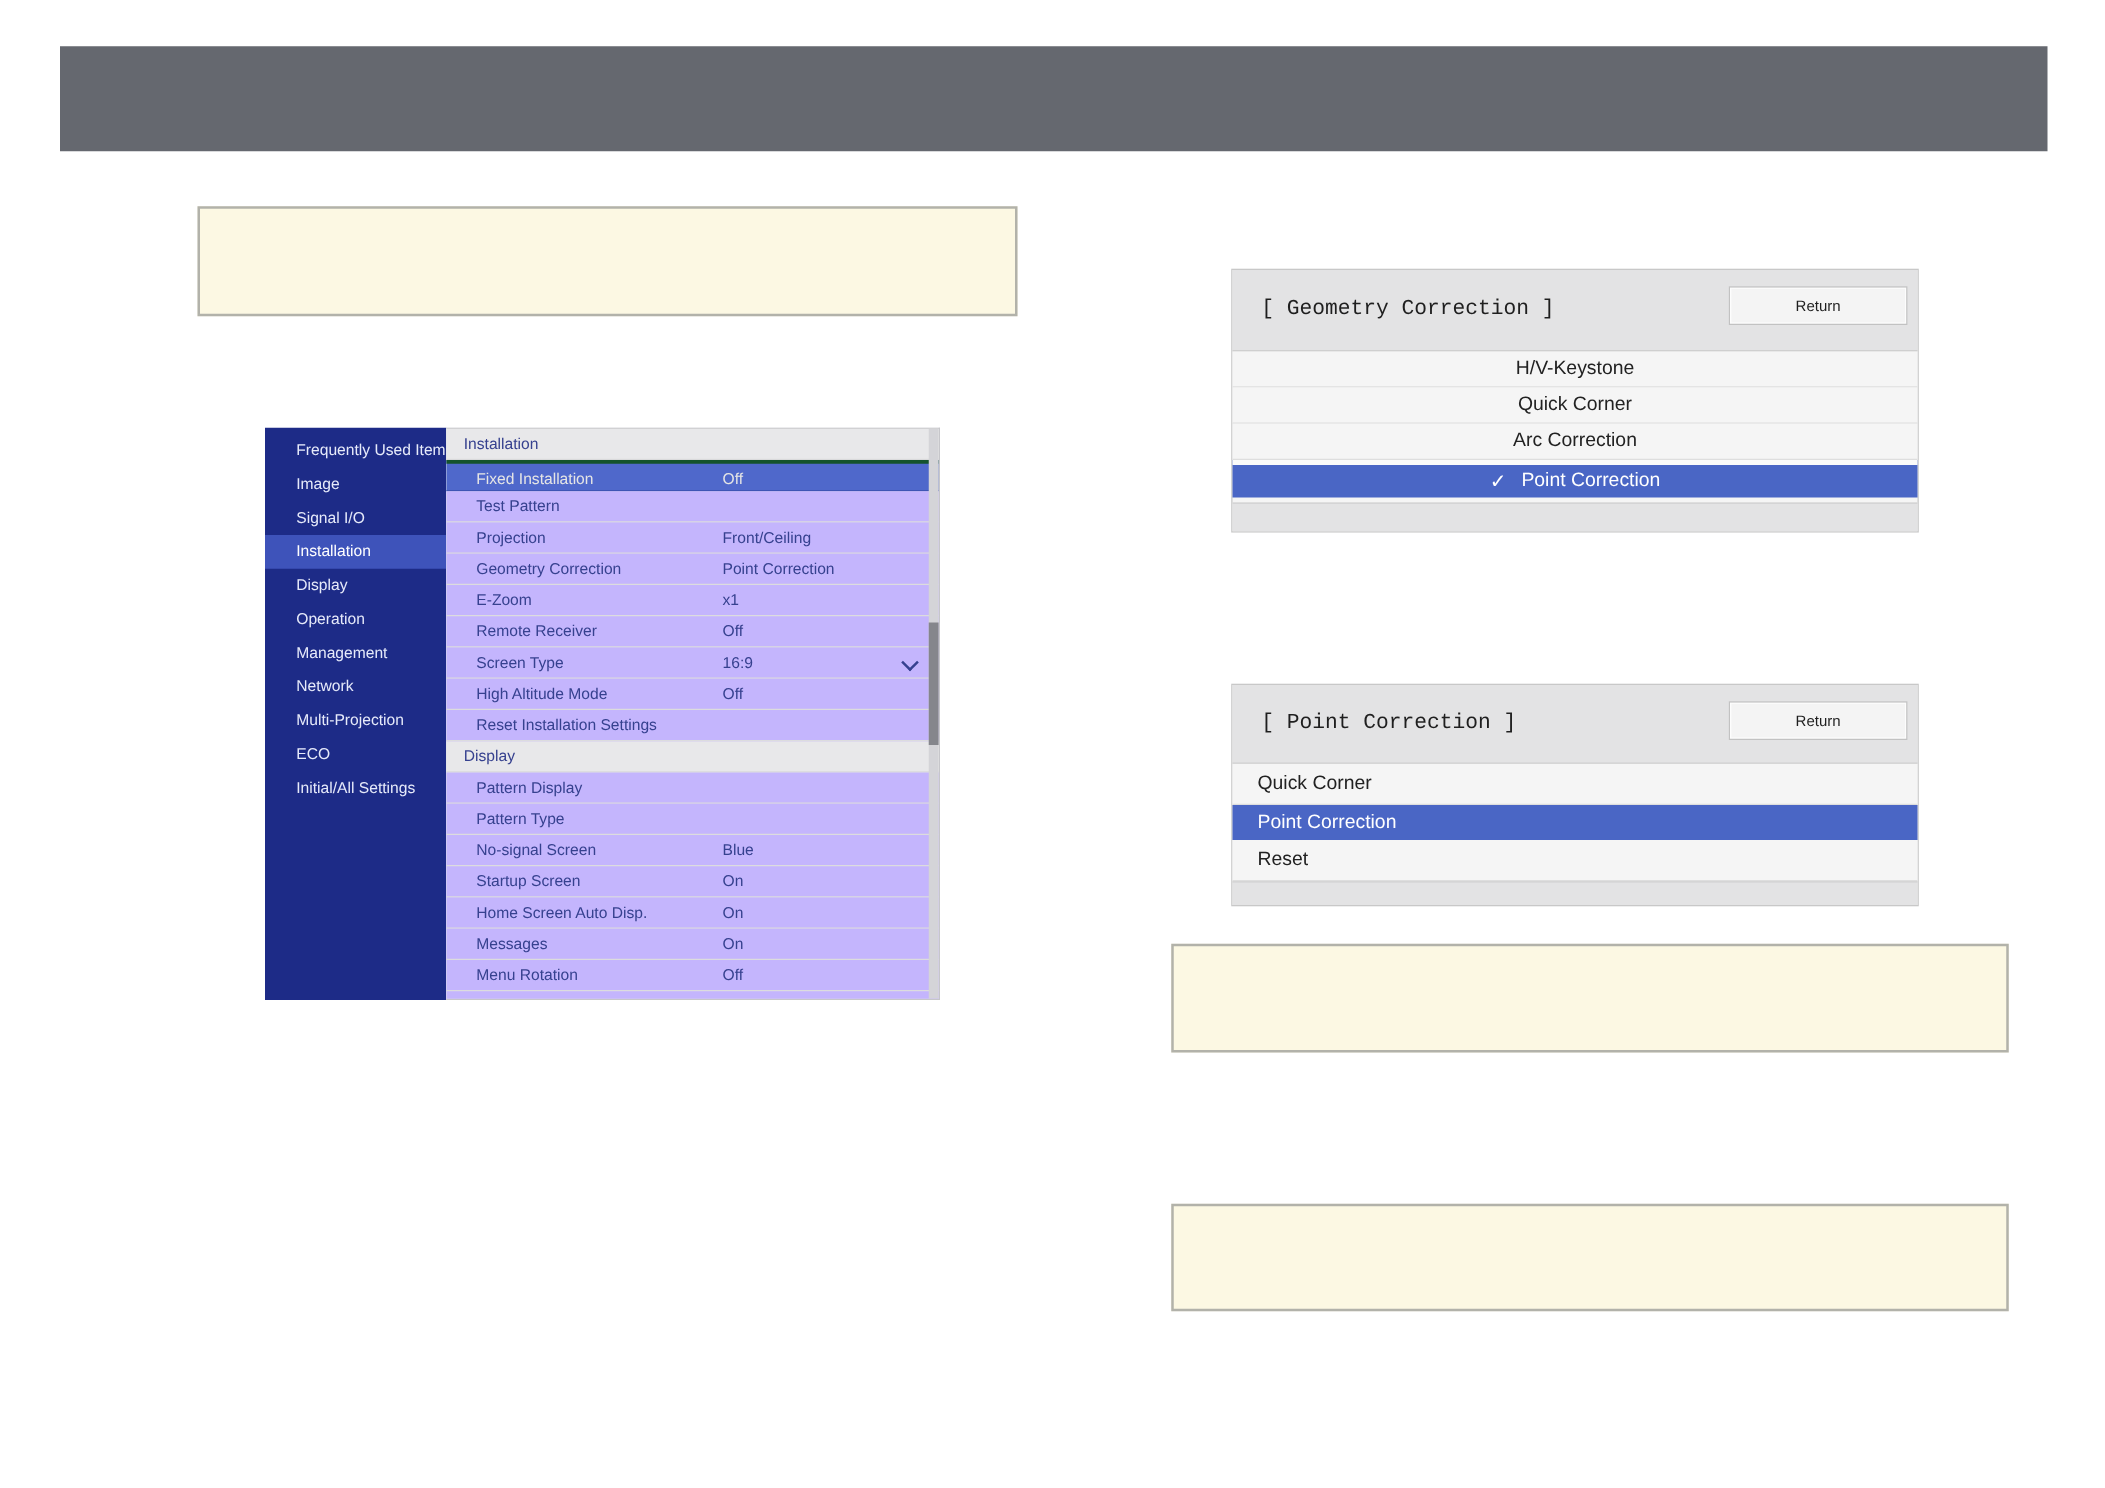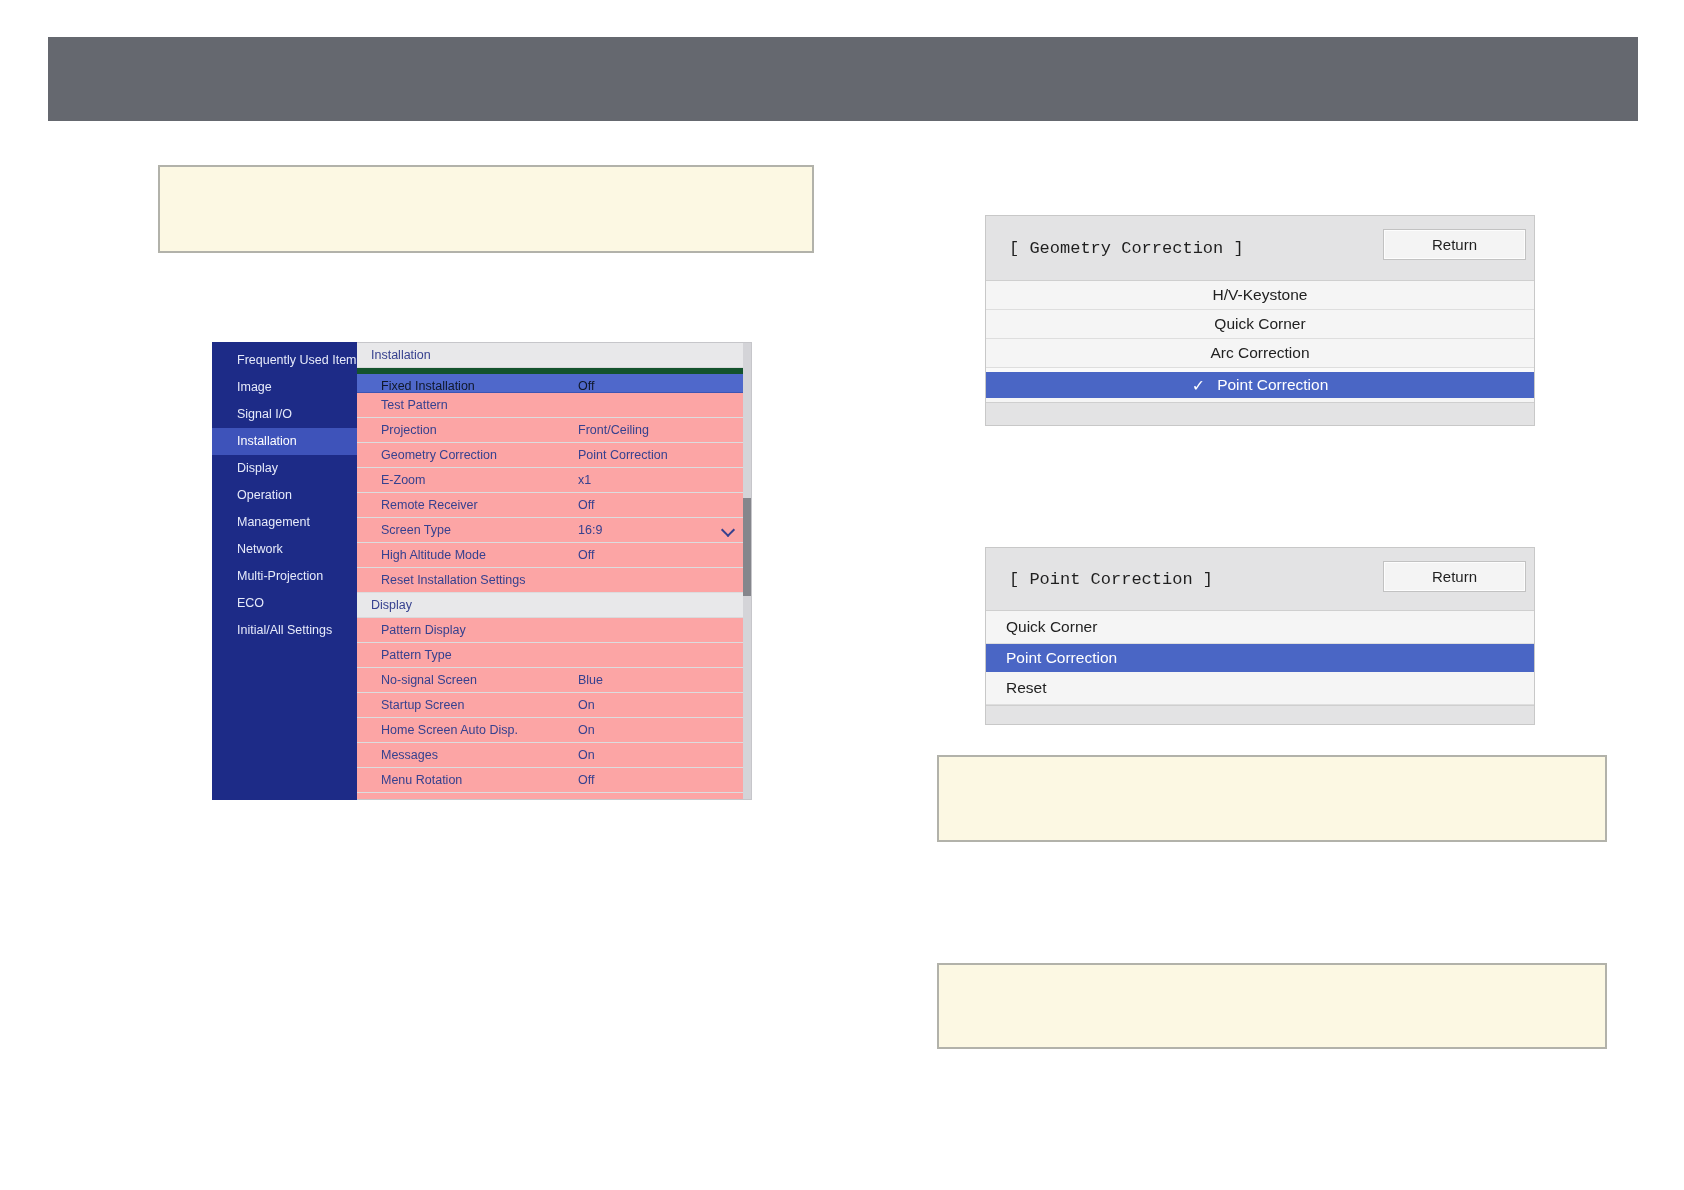--- a/index.html
+++ b/index.html
@@ -16,36 +16,36 @@
   .note-2{left:937px;top:755px;width:670px;height:87px;}
   .note-3{left:937px;top:963px;width:670px;height:86px;}
 
   
   .pmenu{position:absolute;left:212px;top:342px;width:540px;height:458px;display:flex;overflow:hidden;}
   .side{width:145px;background:#1d2b87;color:#e6eafa;font-size:12.5px;padding-top:5px;box-sizing:border-box;flex:none;}
   .side-item{height:27px;line-height:27px;padding-left:25px;white-space:nowrap;cursor:default;}
   .side-item.sel{background:#3e53ba;color:#ffffff;}
   .main{flex:1;position:relative;background:#e8e8ea;border:1px solid #c6c6ca;border-left:none;box-sizing:border-box;overflow:hidden;font-size:12.5px;color:#36418f;}
   .sec-header{height:25px;line-height:25px;padding-left:14px;background:#e8e8ea;border-bottom:1px solid #d9d9db;box-sizing:border-box;}
-  .mrow{height:25px;line-height:24px;padding-left:24px;background:#fca5a5;border-bottom:1px solid #dcdcde;box-sizing:border-box;position:relative;white-space:nowrap;}
+  .mrow{height:25px;line-height:24px;padding-left:24px;background:#c4b5fd;border-bottom:1px solid #dcdcde;box-sizing:border-box;position:relative;white-space:nowrap;}
   .mrow .val{position:absolute;left:221px;top:0;}
-  .mrow.sel{background:#4f68cb;color:#0f172a;border-top:6px solid #14532d;border-bottom-color:#3d55b4;}
+  .mrow.sel{background:#4f68cb;color:#e5e5e5;border-top:3px solid #14532d;border-bottom-color:#3d55b4;}
   .chev{position:absolute;right:18px;top:7px;width:8px;height:8px;border-right:2px solid #36418f;border-bottom:2px solid #36418f;transform:rotate(45deg);}
   .scrollbar{position:absolute;right:0;top:0;bottom:0;width:8px;background:#d4d4d8;}
   .scroll-thumb{position:absolute;left:0;top:155px;width:8px;height:98px;background:#85868c;}
 
   
   .panel{position:absolute;left:985px;width:550px;background:#f5f5f5;border:1px solid #c8c8c8;box-sizing:border-box;color:#222222;}
   .panel.geom{top:215px;height:211px;}
   .panel.point{top:547px;height:178px;}
   .p-header{position:relative;background:#e3e3e4;border-bottom:1px solid #cfcfcf;}
   .geom .p-header{height:64px;}
   .point .p-header{height:62px;}
   .p-title{position:absolute;left:23px;top:50%;transform:translateY(-50%);font-size:17px;color:#1f1f1f;font-family:Liberation Mono, monospace;}
-  .return-btn{position:absolute;right:8px;top:13px;width:143px;height:31px;background:#f4f4f4;border:1px solid #c2c2c2;box-shadow:0 0 0 1px #fdfdfd inset;font-size:15px;color:#1f1f1f;display:flex;align-items:center;justify-content:center;cursor:default;box-sizing:border-box;}
+  .return-btn{position:absolute;right:8px;top:13px;width:143px;height:31px;background:#f4f4f4;border:1px solid #c2c2c2;box-shadow:0 0 0 1px #fdfdfd inset;font-size:12px;color:#1f1f1f;display:flex;align-items:center;justify-content:center;cursor:default;box-sizing:border-box;}
   .p-item{background:#f5f5f5;border-bottom:1px solid #dedede;font-size:15.5px;box-sizing:border-box;display:flex;align-items:center;}
   .geom .p-item{height:29px;justify-content:center;}
   .point .p-item{height:33px;justify-content:flex-start;padding-left:20px;}
   .p-item.sel{background:#4a66c5;color:#ffffff;border-bottom:none;}
   .geom .p-item.sel{height:30px;border-top:4px solid #fafafa;}
   .point .p-item.sel{height:28px;}
   .p-footer{background:#e3e3e4;border-top:1px solid #cfcfcf;position:absolute;left:0;right:0;bottom:0;}
   .geom .p-footer{height:22px;}
   .point .p-footer{height:18px;}
   .check{display:inline-block;margin-right:12px;font-size:16px;color:#ffffff;}

